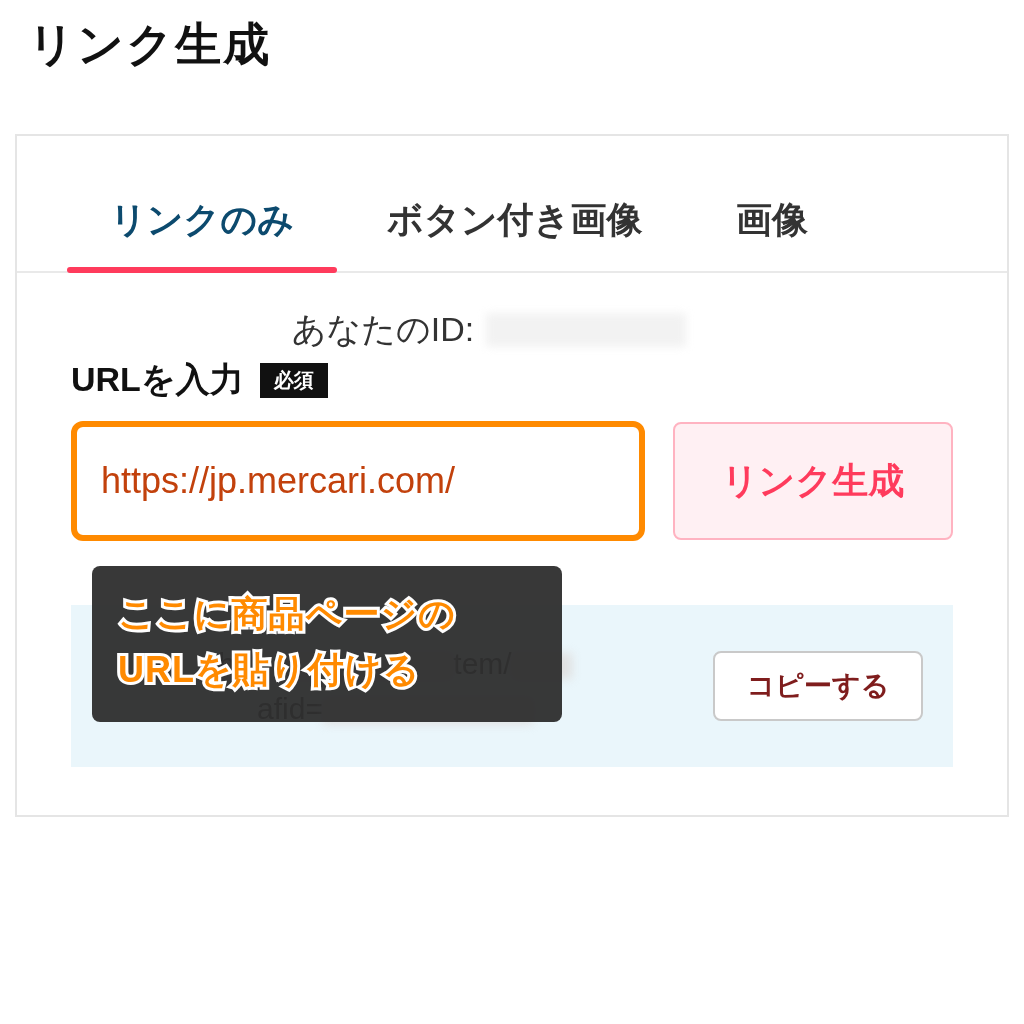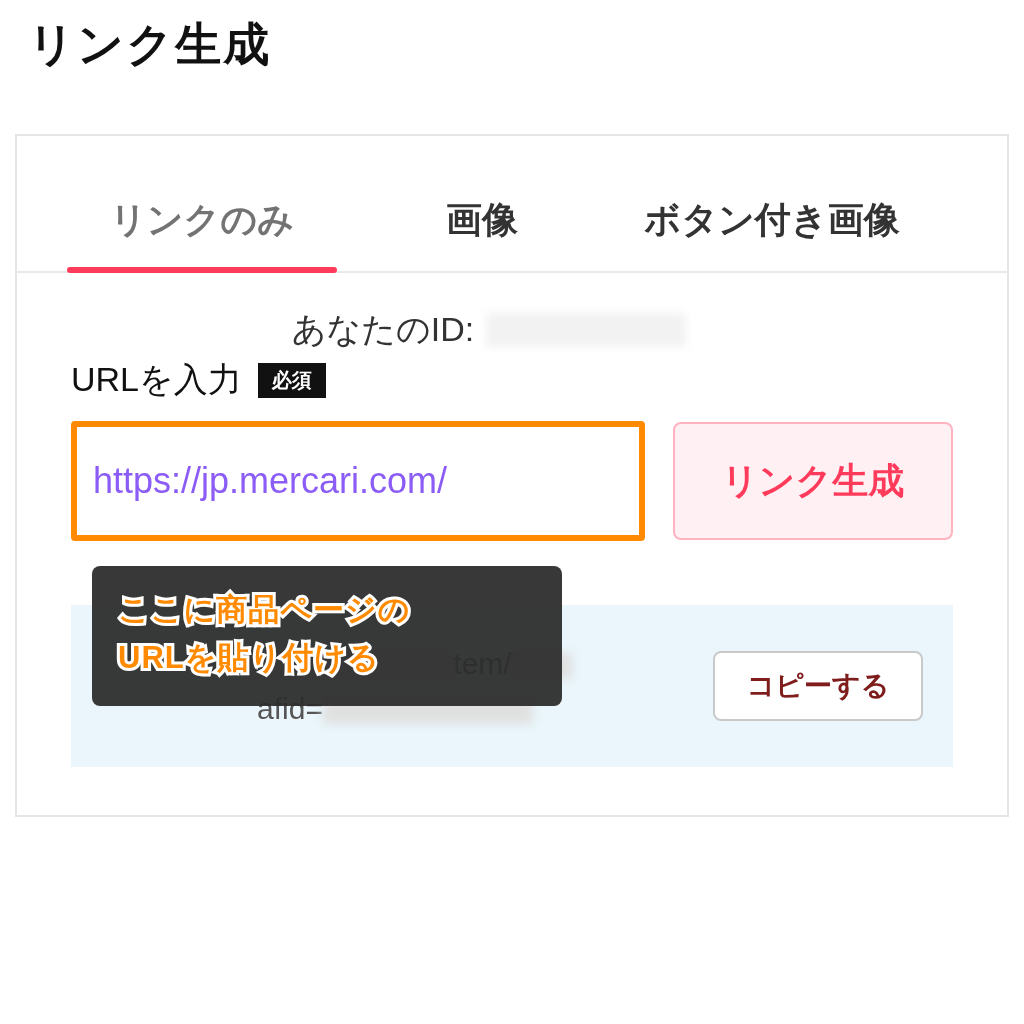--- a/index.html
+++ b/index.html
@@ -40,21 +40,21 @@
       color: #333;
       cursor: pointer;
       white-space: nowrap;
       position: relative;
       flex: 0 0 auto;
       text-align: center;
     }
     .tab:nth-child(1){ width: 310px; }
     .tab:nth-child(2){ width: 250px; }
     .tab:nth-child(3){ width: 330px; overflow: hidden; }
-    .tab.active { color: #737373; }
+    .tab.active { color: #0c4a6e; }
     .tab.active::after {
       content: "";
       position: absolute;
       left: 20px; right: 20px; bottom: -2px;
       height: 6px;
       background: #ff3b5c;
       border-radius: 3px;
     }
     .idline {
       display: flex;
@@ -72,21 +72,21 @@
       padding: 0 54px;
       margin-top: 4px;
     }
     .field-label-row {
       display: flex;
       align-items: center;
       gap: 16px;
     }
     .field-label {
       font-size: 34px;
-      font-weight: 400;
+      font-weight: 700;
       color: #111;
     }
     .required-badge {
       background: #111;
       color: #fff;
       font-size: 20px;
       font-weight: 700;
       padding: 4px 14px;
     }
     .input-row {
@@ -97,24 +97,24 @@
       position: relative;
     }
     .url-input-wrap {
       flex: 1 1 auto;
       position: relative;
     }
     .url-input {
       width: 100%;
       height: 120px;
       border: 6px solid #ff8a00;
-      border-radius: 4px;
-      font-size: 36px;
-      color: #8b5cf6;
-      padding: 0 16px;
+      border-radius: 12px;
+      font-size: 36px;
+      color: #c2410c;
+      padding: 0 24px;
       outline: none;
       background: #fff;
     }
     .gen-btn {
       flex: 0 0 280px;
       height: 118px;
       margin-top: 1px;
       border: 2px solid #ffb3c1;
       background: #fff0f3;
       color: #ff3b5c;
@@ -159,21 +159,21 @@
       position: absolute;
       left: 75px;
       top: 430px;
       width: 470px;
       background: rgba(44,44,44,0.94);
       border-radius: 8px;
       padding: 20px 26px 24px 26px;
       z-index: 5;
     }
     .callout-text {
-      font-size: 31px;
+      font-size: 36px;
       font-weight: 700;
       line-height: 1.55;
       color: #ff8a00;
       -webkit-text-stroke: 6px #fff;
       paint-order: stroke fill;
       text-align: left;
       letter-spacing: 1px;
     }
   </style>
 </head>
@@ -181,24 +181,24 @@
 
 <h1 class="page-title">リンク生成</h1>
 
 <div class="card">
 
   <div class="tabs">
     <div class="tab active">
       <span>リンクのみ</span>
     </div>
     <div class="tab">
+      <span>ボタン付き画像</span>
+    </div>
+    <div class="tab">
       <span>画像</span>
-    </div>
-    <div class="tab">
-      <span>ボタン付き画像</span>
     </div>
   </div>
 
   <div class="idline">
     <span class="idlabel">あなたのID:</span>
     <span class="idvalue"></span>
   </div>
 
   <div class="form-row">
     <div class="field-label-row">

